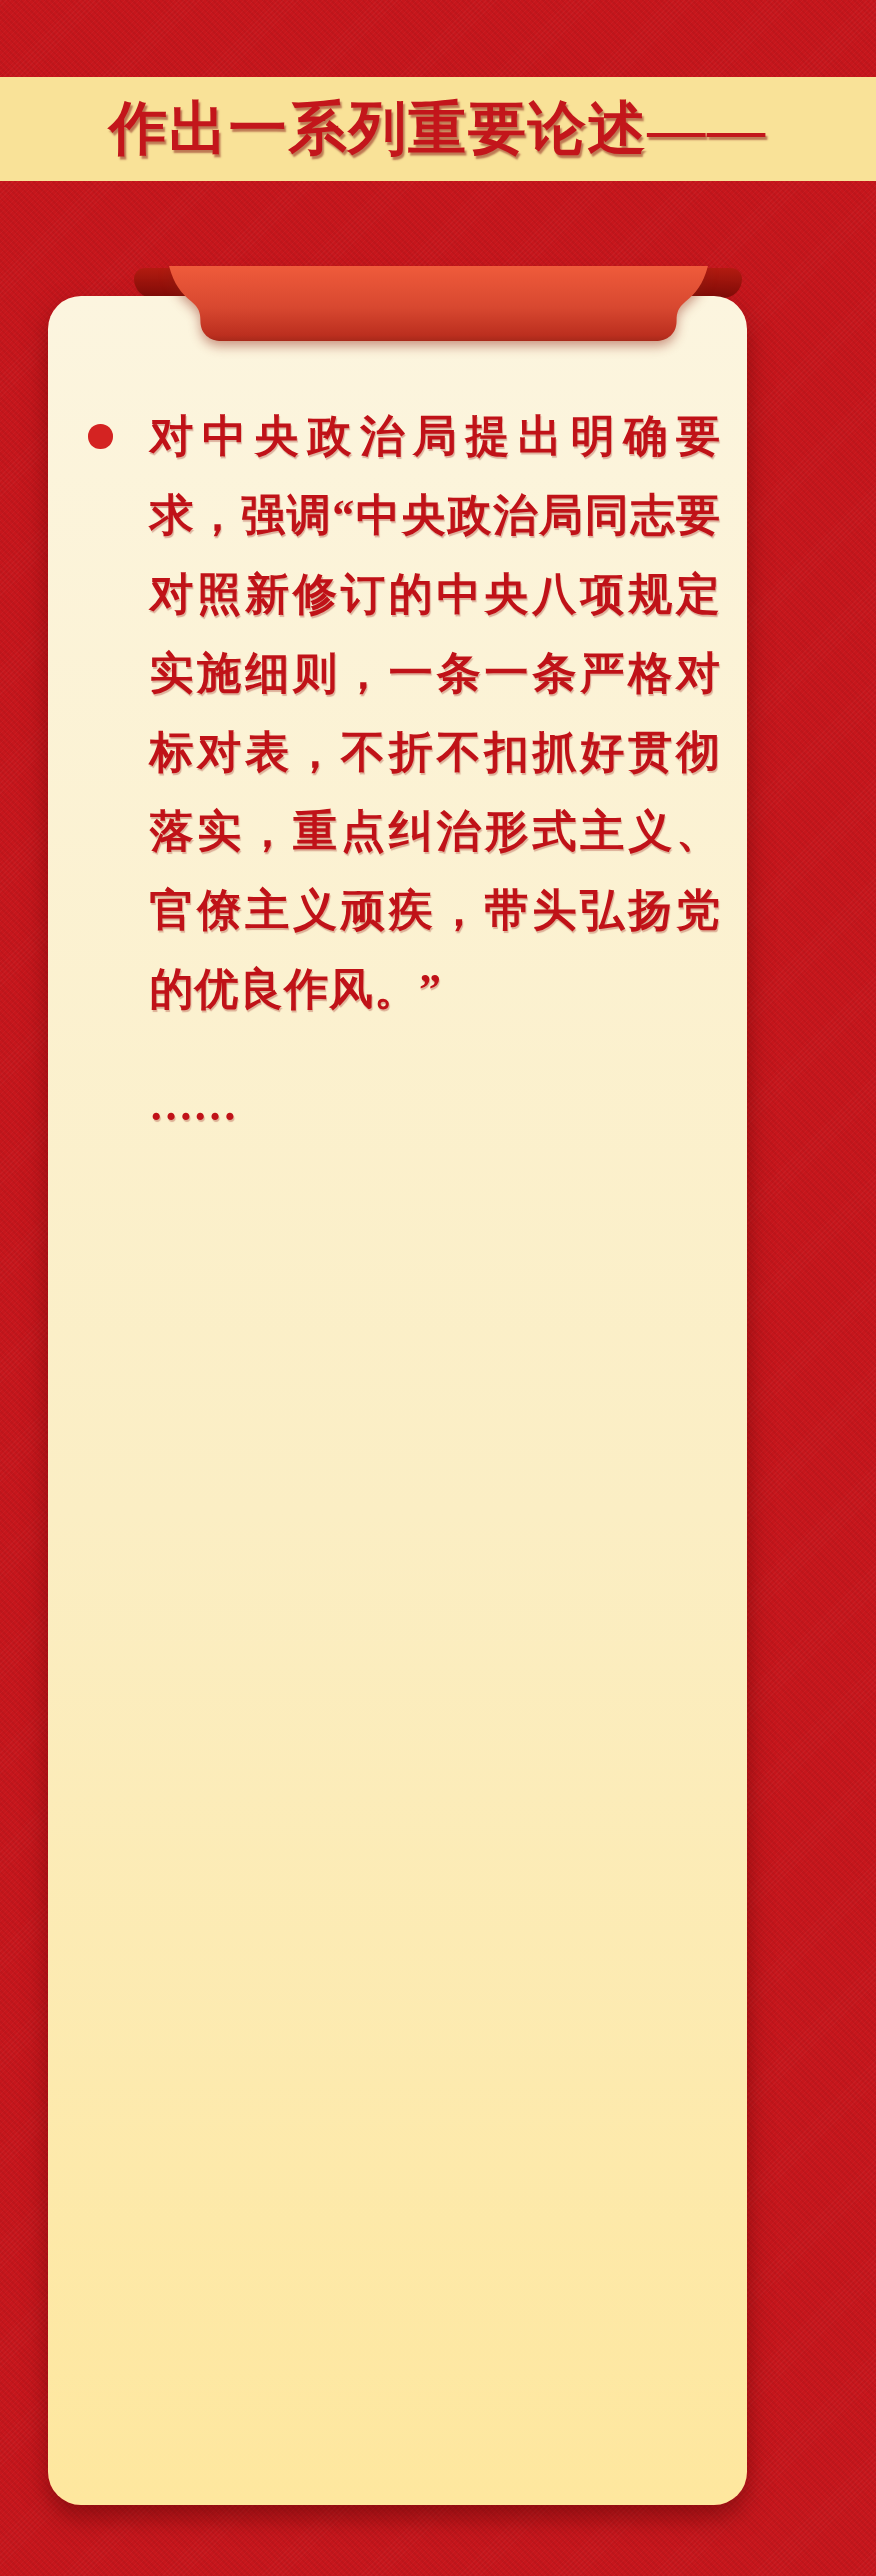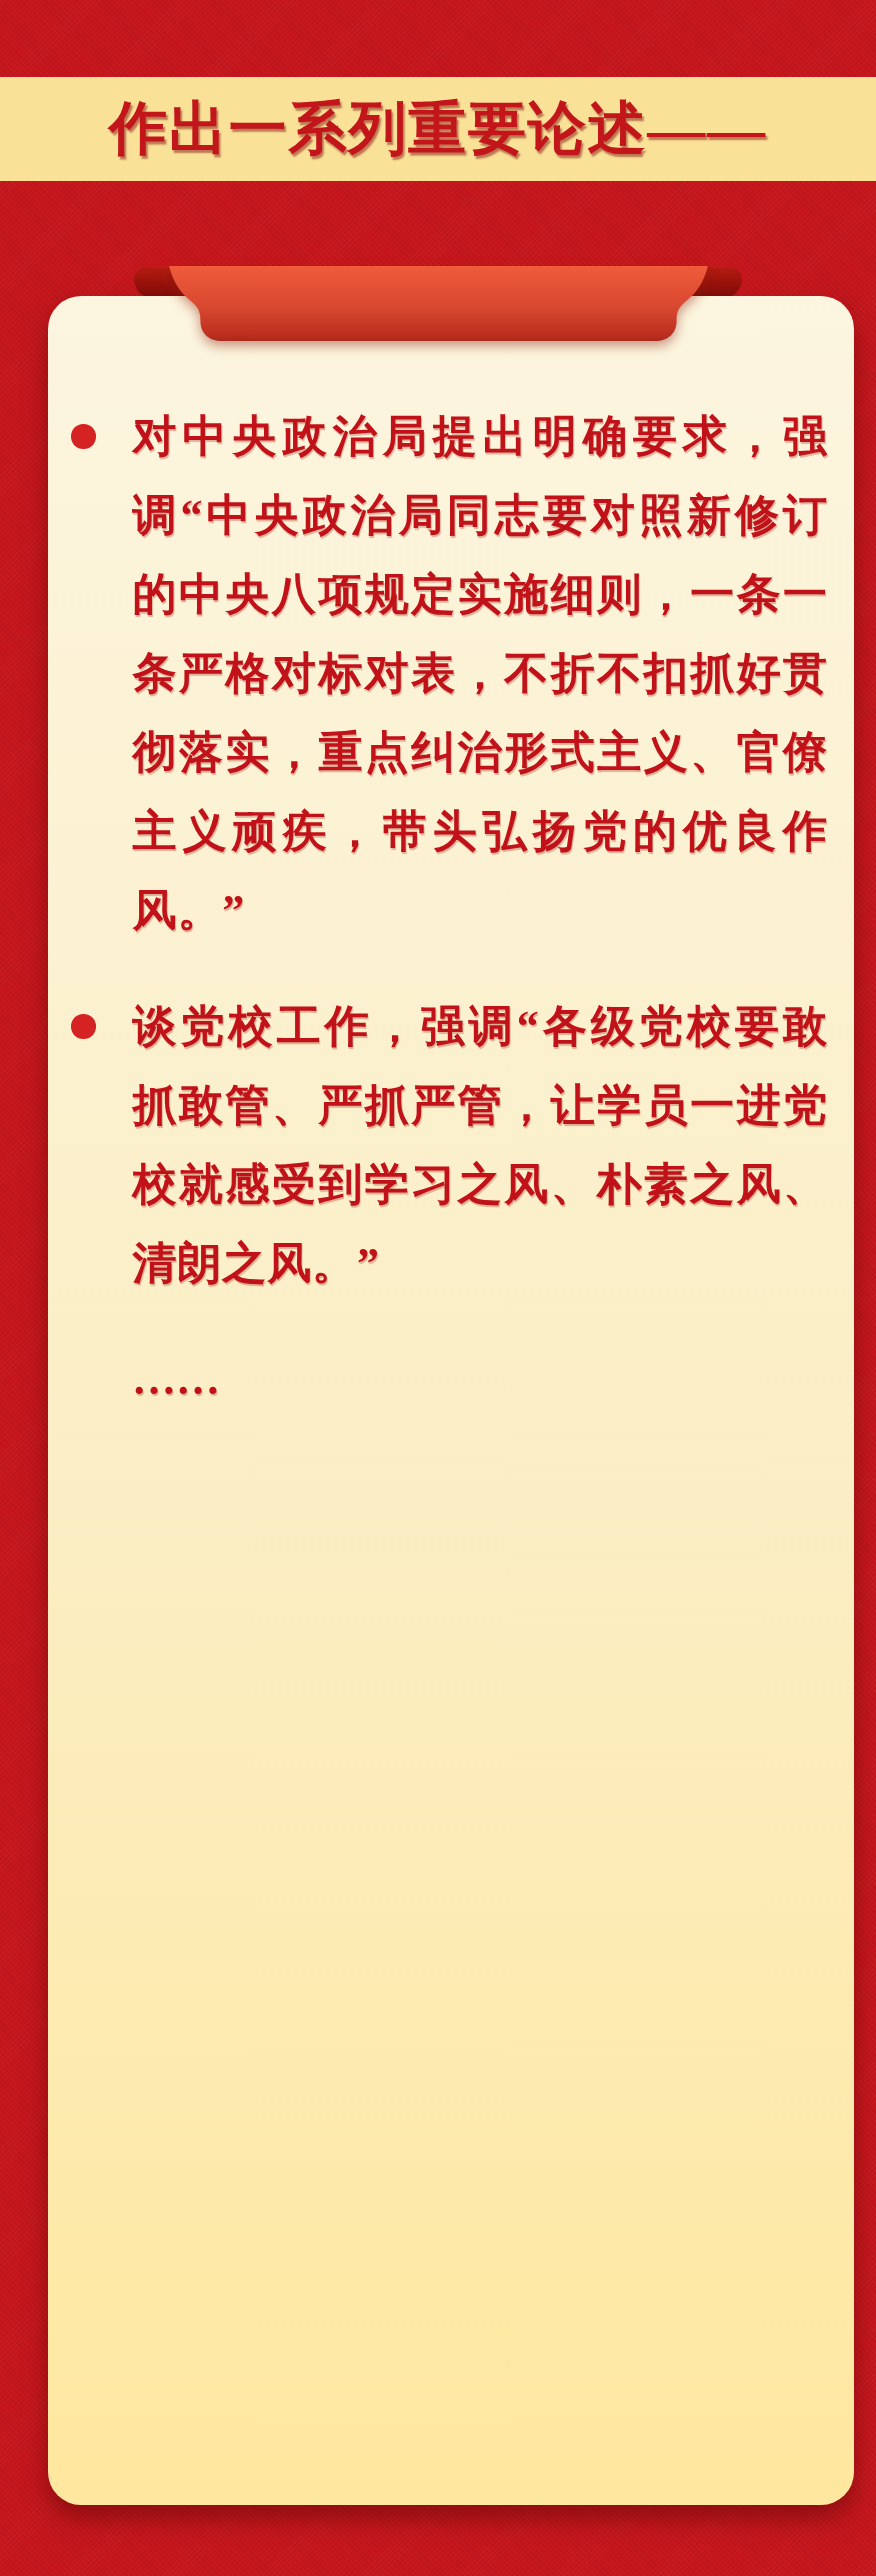--- a/index.html
+++ b/index.html
@@ -26,23 +26,23 @@
     text-shadow:1.8px 2.6px 1.8px rgba(130,15,15,0.5);
     white-space:nowrap;
   }
   
   .curl{position:absolute;top:268px;width:63px;height:30px;z-index:1;
     background:linear-gradient(180deg,#B21B10,#800C08);}
   .curl-left{left:134px;border-radius:17.5px 0 0 30px;}
   .curl-right{left:679px;border-radius:0 17.5px 30px 0;}
   
   .card{
-    position:absolute;left:48px;top:296px;width:806px;height:2209px;
+    position:absolute;left:48px;top:296px;width:699px;height:2209px;
     box-sizing:border-box;
-    padding:101px 26px 0 23px;
+    padding:101px 26px 0 40px;
     border-radius:33px;
     background:linear-gradient(180deg,var(--card-top,#FCF5DF) 0%,#FBEEC4 55%,var(--card-bottom,#FEE79E) 100%);
     box-shadow:0 12.3px 24.5px rgba(88,4,4,0.5);
     z-index:2;
   }
   
   .ribbon{
     position:absolute;left:136px;top:266px;width:605px;height:75px;z-index:3;
     filter:drop-shadow(0 5.3px 6.1px rgba(140,30,15,0.45));
   }
@@ -82,24 +82,20 @@
 
   <div class="card">
 
     <div class="bullet">
       <span class="dot"></span>
       <p class="btext">对中央政治局提出明确要求，强调“中央政治局同志要对照新修订的中央八项规定实施细则，一条一条严格对标对表，不折不扣抓好贯彻落实，重点纠治形式主义、官僚主义顽疾，带头弘扬党的优良作风。”</p>
     </div>
 
 
 
-    <div class="bullet">
-      <span class="dot"></span>
-      <p class="btext">谈党校工作，强调“各级党校要敢抓敢管、严抓严管，让学员一进党校就感受到学习之风、朴素之风、清朗之风。”</p>
-    </div>
 
     <p class="ellipsis">……</p>
 
   </div>
 
   <svg class="ribbon" viewBox="0 0 690 86" xmlns="http://www.w3.org/2000/svg" aria-hidden="true">
     <defs>
       <linearGradient id="rg" x1="0" y1="0" x2="0" y2="1">
         <stop offset="0" stop-color="#EF5B3B"></stop>
         <stop offset="0.55" stop-color="#D84830"></stop>

